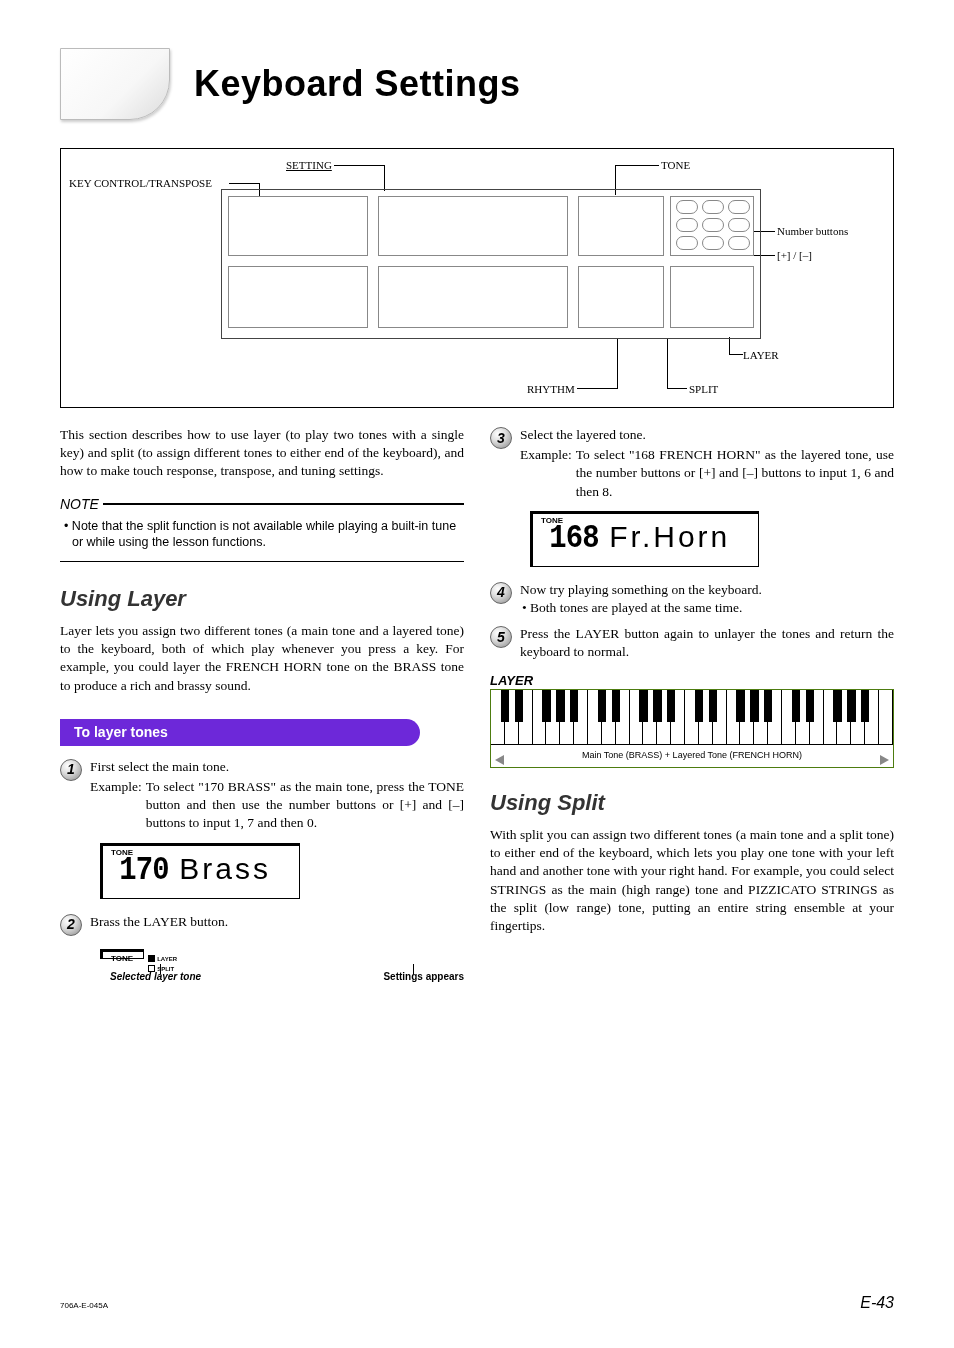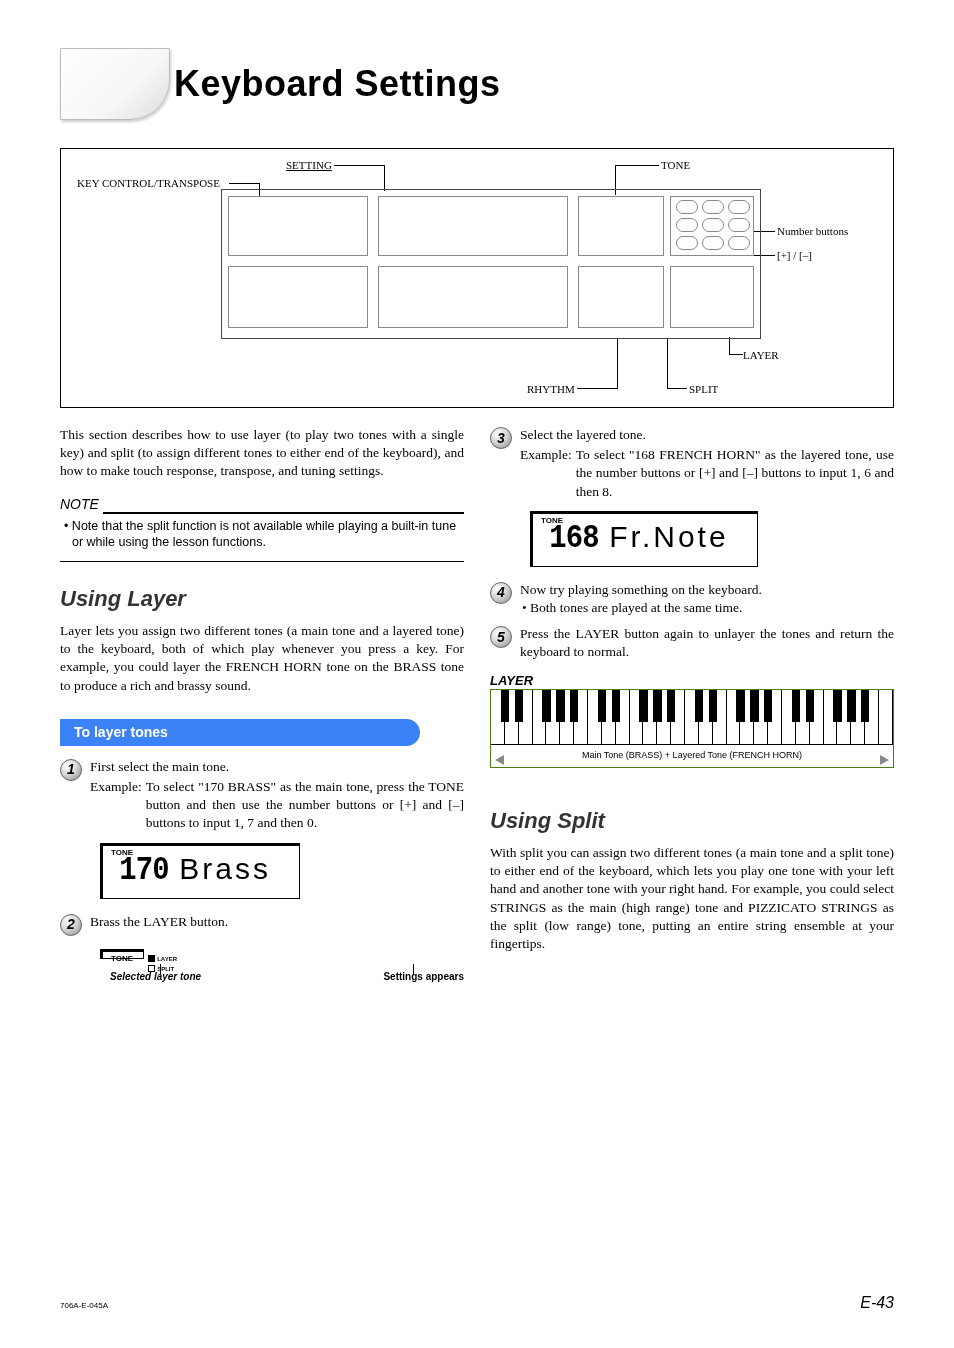--- a/index.html
+++ b/index.html
@@ -10,21 +10,21 @@
     font-family: Georgia, 'Times New Roman', serif;
     color: #000;
     position: relative;
     padding: 48px 60px 40px 60px;
   }
 
   
   .header {
     display: flex;
     align-items: center;
-    gap: 4px;
+    gap: 24px;
     margin-bottom: 28px;
   }
   .header-tab {
     width: 110px;
     height: 72px;
     background: linear-gradient(135deg, #fff 0%, #f7f7f7 60%, #ddd 100%);
     border: 1px solid #bbb;
     border-radius: 0 0 40px 0;
     box-shadow: 1px 2px 3px rgba(0,0,0,0.2);
   }
@@ -74,21 +74,21 @@
     font-size: 13.5px;
     line-height: 1.35;
   }
   .justify { text-align: justify; }
   .para { margin-bottom: 14px; }
 
   
   .note-block { margin-bottom: 22px; }
   .note-head {
     display: flex;
-    align-items: flex-end;
+    align-items: center;
     gap: 4px;
   }
   .note-title {
     font-family: Arial, sans-serif;
     font-style: italic;
     font-size: 14px;
   }
   .note-rule {
     flex: 1;
     height: 1.5px;
@@ -105,21 +105,21 @@
   .section-h2 {
     font-family: Arial, sans-serif;
     font-weight: 700;
     font-style: italic;
     font-size: 22px;
     color: #333;
     margin: 8px 0 8px 0;
   }
   .sub-pill {
     display: inline-block;
-    background: #3b82f6;
+    background: #6d28d9;
     color: #fff;
     font-family: Arial, sans-serif;
     font-weight: 700;
     font-size: 14px;
     padding: 4px 14px 4px 14px;
     border-radius: 0 18px 18px 0;
     margin: 10px 0 12px 0;
     min-width: 360px;
   }
 
@@ -292,21 +292,21 @@
 
 <div class="diagram-box">
   <span class="lbl" style="left:225px; top:10px;text-decoration:underline;">SETTING</span>
   <div class="line" style="left:273px; top:16px; width:50px; height:1px;"></div>
   <div class="line" style="left:323px; top:16px; width:1px; height:26px;"></div>
 
   <span class="lbl" style="left:600px; top:10px;">TONE</span>
   <div class="line" style="left:554px; top:16px; width:44px; height:1px;"></div>
   <div class="line" style="left:554px; top:16px; width:1px; height:30px;"></div>
 
-  <span class="lbl" style="left:16px; top:28px;">KEY CONTROL/TRANSPOSE</span>
+  <span class="lbl" style="left:8px; top:28px;">KEY CONTROL/TRANSPOSE</span>
   <div class="line" style="left:168px; top:34px; width:30px; height:1px;"></div>
   <div class="line" style="left:198px; top:34px; width:1px; height:18px;"></div>
 
   <span class="lbl" style="left:716px; top:76px;">Number buttons</span>
   <div class="line" style="left:676px; top:82px; width:38px; height:1px;"></div>
 
   <span class="lbl" style="left:716px; top:100px;">[+] / [–]</span>
   <div class="line" style="left:678px; top:106px; width:36px; height:1px;"></div>
 
   <span class="lbl" style="left:466px; top:234px;">RHYTHM</span>
@@ -422,21 +422,21 @@
           <span class="example-text">To select "168 FRENCH HORN" as the layered tone, use the number buttons or [+] and [–] buttons to input 1, 6 and then 8.</span>
         </div>
       </div>
     </div>
 
     <div class="lcd-wrap">
       <div class="lcd">
         <span class="lcd-badge">TONE</span>
         <span class="lcd-value">
           <span class="seg7">168</span>
-          <span>Fr.Note</span>
+          <span>Fr.Horn</span>
         </span>
       </div>
     </div>
 
     <div class="step">
       <div class="step-num">4</div>
       <div class="step-body">
         <div>Now try playing something on the keyboard.</div>
         <div class="bullet">• Both tones are played at the same time.</div>
       </div>
@@ -500,21 +500,21 @@
             <div class="bkey" style="left: 85.1569%;"></div>
             <div class="bkey" style="left: 88.6052%;"></div>
             <div class="bkey" style="left: 92.0534%;"></div>
           </div>
         <div class="arrowbar">
           <span>Main Tone (BRASS) + Layered Tone (FRENCH HORN)</span>
         </div>
       </div>
     </div>
 
-    <h2 class="section-h2" style="margin-top:38px;">Using Split</h2>
+    <h2 class="section-h2" style="margin-top:20px;">Using Split</h2>
     <p class="justify">With split you can assign two different tones (a main tone and a split tone) to either end of the keyboard, which lets you play one tone with your left hand and another tone with your right hand. For example, you could select STRINGS as the main (high range) tone and PIZZICATO STRINGS as the split (low range) tone, putting an entire string ensemble at your fingertips.</p>
   </div>
 </div>
 
 <div class="footer">
   <span>706A-E-045A</span>
   <span class="page-no">E-43</span>
 </div>
 
 </body></html>

